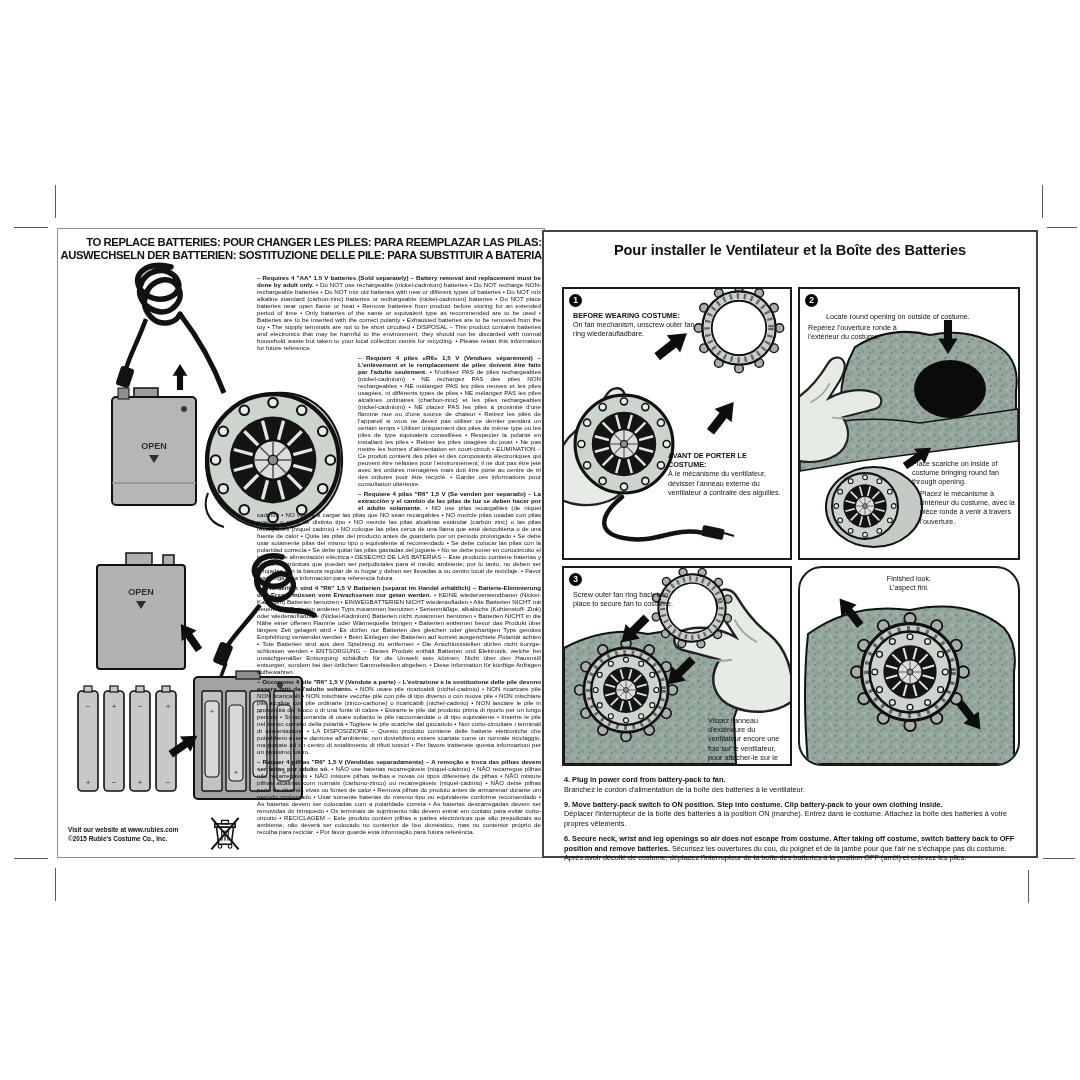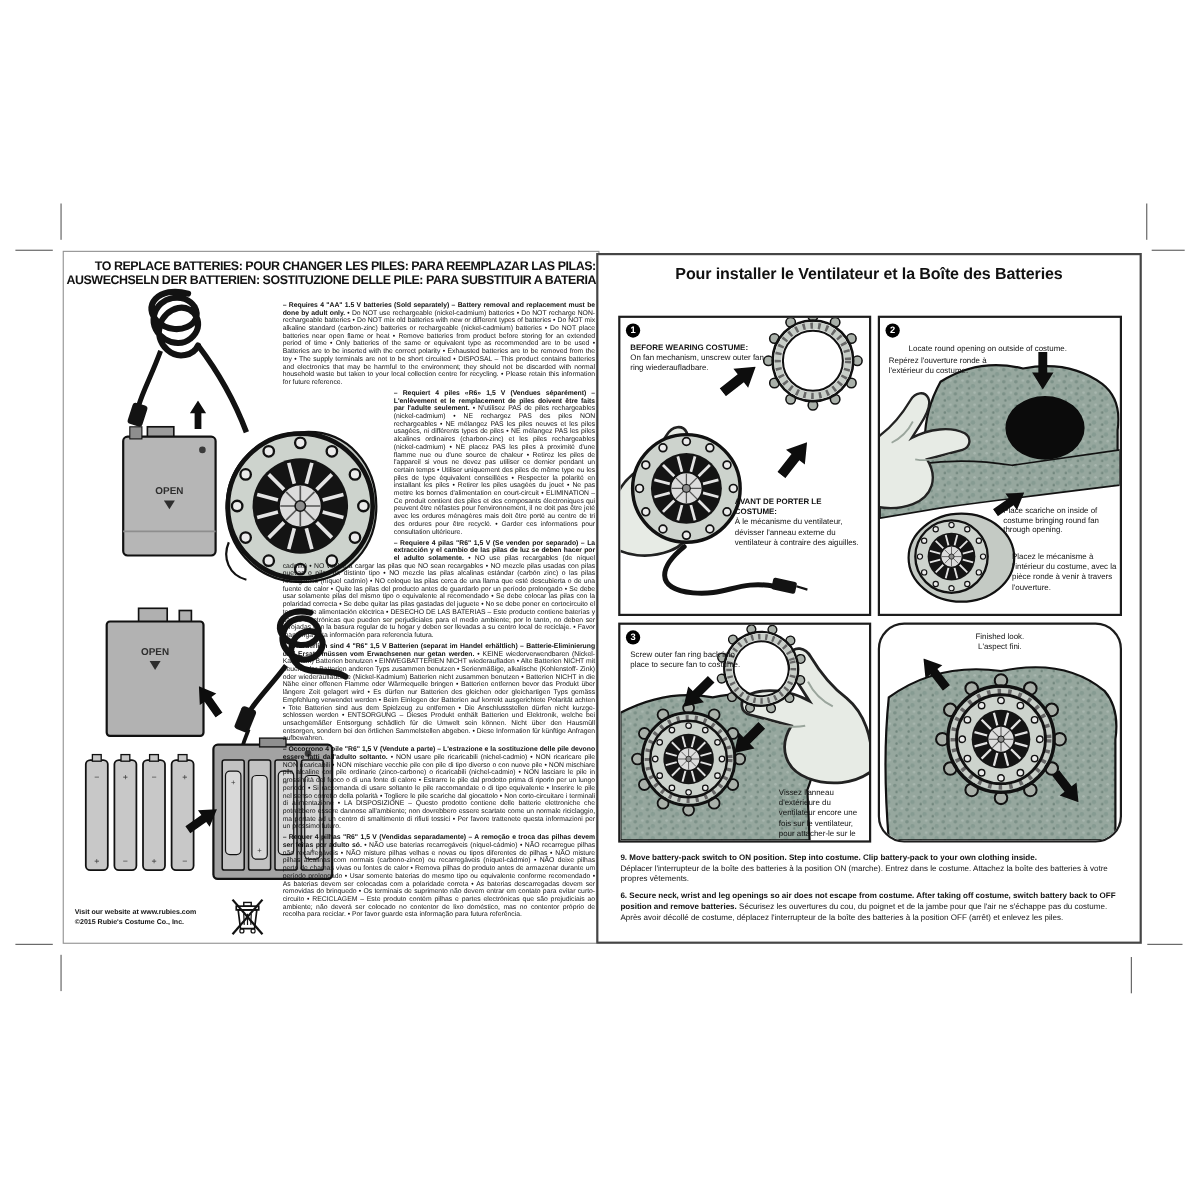--- a/index.html
+++ b/index.html
@@ -308,21 +308,21 @@
     <div class="badge">2</div>
     <div class="ptext" style="left:26px;top:23px;width:184px;">
       <span>Locate round opening on outside of costume.</span>
     </div>
     <div class="ptext" style="left:8px;top:34px;width:92px;">
       <span>Repérez l'ouverture ronde à l'extérieur du costume.</span>
     </div>
     <div class="ptext" style="left:112px;top:170px;width:100px;">
       <span>Place scariche on inside of costume bringing round fan through opening.</span>
     </div>
-    <div class="ptext" style="left:120px;top:212px;width:96px;">
+    <div class="ptext" style="left:120px;top:200px;width:96px;">
       <span>Placez le mécanisme à l'intérieur du costume, avec la pièce ronde à venir à travers l'ouverture.</span>
     </div>
     <div class="ill" style="left:0;top:0;width:218px;height:269px;">
       <svg viewBox="0 0 218 269">
         <path d="M55,58 Q90,36 130,46 Q172,38 202,60 Q220,74 216,102 L216,132 Q180,146 130,142 Q80,150 44,138 Q34,96 55,58 Z" fill="url(#tex)" stroke="#111" stroke-width="2"></path>
         <path d="M0,140 Q60,124 120,134 L218,120 L218,152 Q120,164 60,172 L0,182 Z" fill="url(#tex)" stroke="#111" stroke-width="1.5"></path>
         <ellipse cx="150" cy="100" rx="36" ry="29" fill="#0b0b0b"></ellipse>
         <g transform="translate(148,48) rotate(90)">
             <use href="#sym-arrow" x="-17" y="-11" width="34" height="22"></use>
           </g>
@@ -379,20 +379,24 @@
             <use href="#sym-arrow" x="-17" y="-11" width="34" height="22"></use>
           </g>
         <g transform="translate(170,148) rotate(52)">
             <use href="#sym-arrow" x="-17" y="-11" width="34" height="22"></use>
           </g>
       </svg>
     </div>
   </div>
 
   <div id="instructions">
+    <p>
+      <span class="b">4. Plug in power cord from battery-pack to fan.</span><br>
+      <span>Branchez le cordon d'alimentation de la boîte des batteries à le ventilateur.</span>
+    </p>
     <p>
       <span class="b">9. Move battery-pack switch to ON position. Step into costume. Clip battery-pack to your own clothing inside.</span><br>
       <span>Déplacer l'interrupteur de la boîte des batteries à la position ON (marche). Entrez dans le costume. Attachez la boîte des batteries à votre propres vêtements.</span>
     </p>
     <p>
       <span class="b">6. Secure neck, wrist and leg openings so air does not escape from costume. After taking off costume, switch battery back to OFF position and remove batteries.</span>
       <span>Sécurisez les ouvertures du cou, du poignet et de la jambe pour que l'air ne s'échappe pas du costume. Après avoir décollé de costume, déplacez l'interrupteur de la boîte des batteries à la position OFF (arrêt) et enlevez les piles.</span>
     </p>
   </div>
 </div>

